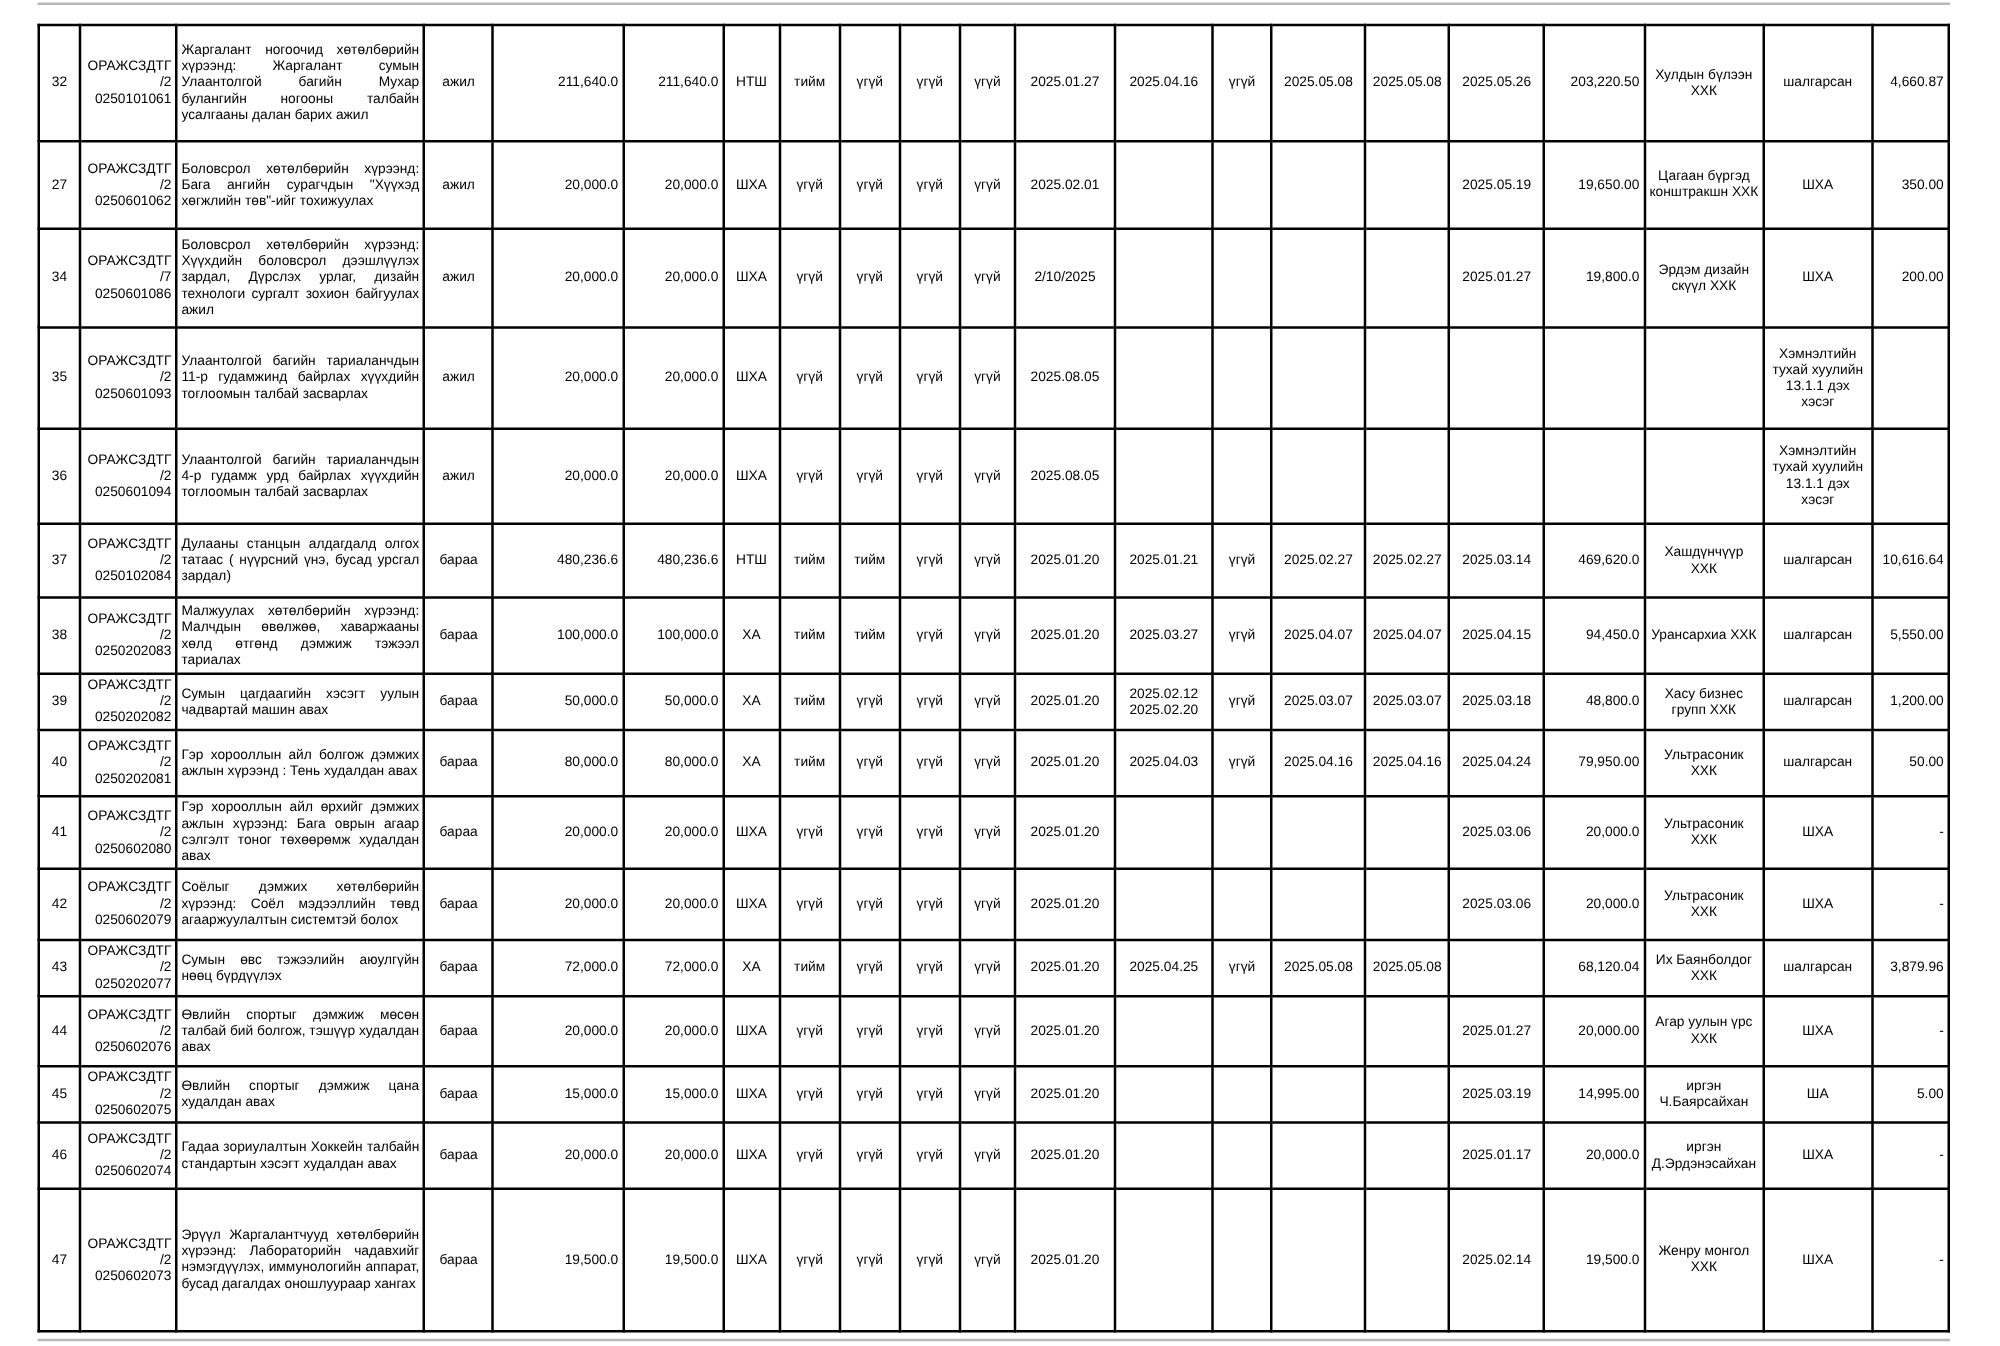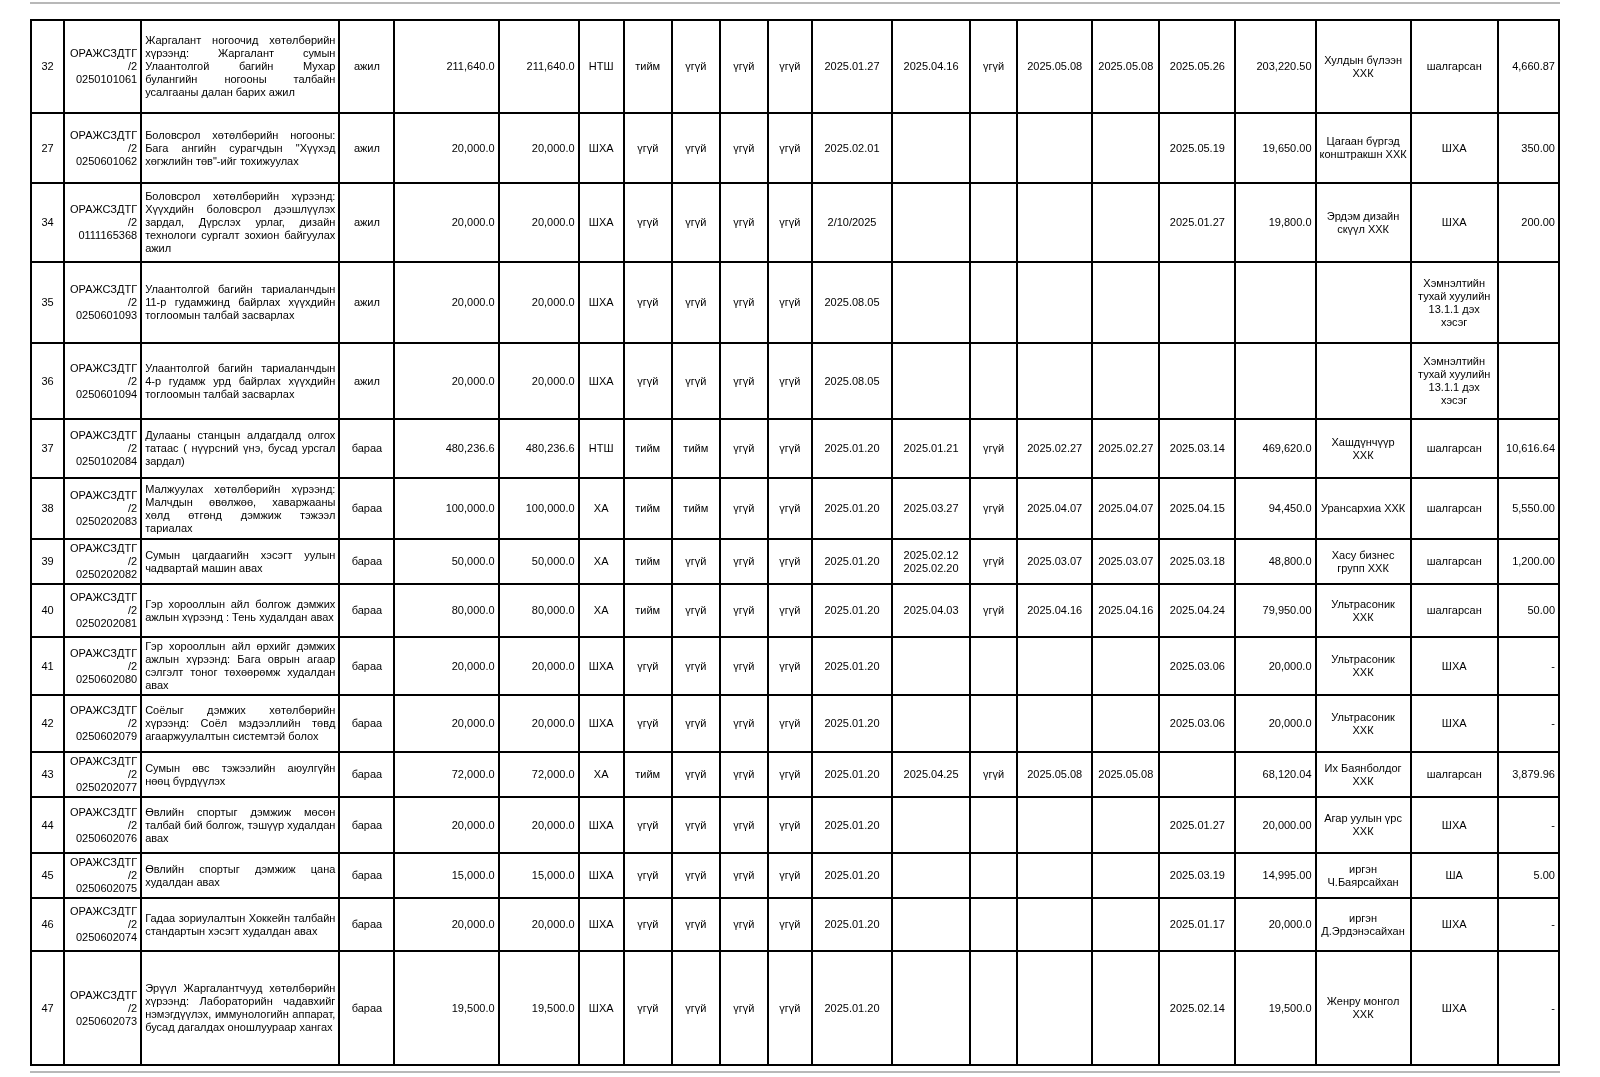--- a/index.html
+++ b/index.html
@@ -75,21 +75,21 @@
     <td class="c">2025.05.08</td>
     <td class="c">2025.05.26</td>
     <td class="num">203,220.50</td>
     <td class="c">Хулдын бүлээн ХХК</td>
     <td class="c">шалгарсан</td>
     <td class="num">4,660.87</td>
   </tr>
       <tr style="height: 70px;">
     <td class="c">27</td>
     <td class="code">ОРАЖСЗДТГ/2 0250601062</td>
-    <td class="desc">Боловсрол хөтөлбөрийн ногооны: Бага ангийн сурагчдын "Хүүхэд хөгжлийн төв"-ийг тохижуулах</td>
+    <td class="desc">Боловсрол хөтөлбөрийн хүрээнд: Бага ангийн сурагчдын "Хүүхэд хөгжлийн төв"-ийг тохижуулах</td>
     <td class="c">ажил</td>
     <td class="num">20,000.0</td>
     <td class="num">20,000.0</td>
     <td class="c">ШХА</td>
     <td class="c">үгүй</td>
     <td class="c">үгүй</td>
     <td class="c">үгүй</td>
     <td class="c">үгүй</td>
     <td class="c">2025.02.01</td>
     <td class="c"></td>
@@ -97,21 +97,21 @@
     <td class="c"></td>
     <td class="c"></td>
     <td class="c">2025.05.19</td>
     <td class="num">19,650.00</td>
     <td class="c">Цагаан бүргэд конштракшн ХХК</td>
     <td class="c">ШХА</td>
     <td class="num">350.00</td>
   </tr>
       <tr style="height: 79px;">
     <td class="c">34</td>
-    <td class="code">ОРАЖСЗДТГ/2 0111165368</td>
+    <td class="code">ОРАЖСЗДТГ/7 0250601086</td>
     <td class="desc">Боловсрол хөтөлбөрийн хүрээнд: Хүүхдийн боловсрол дээшлүүлэх зардал, Дүрслэх урлаг, дизайн технологи сургалт зохион байгуулах ажил</td>
     <td class="c">ажил</td>
     <td class="num">20,000.0</td>
     <td class="num">20,000.0</td>
     <td class="c">ШХА</td>
     <td class="c">үгүй</td>
     <td class="c">үгүй</td>
     <td class="c">үгүй</td>
     <td class="c">үгүй</td>
     <td class="c">2/10/2025</td>

